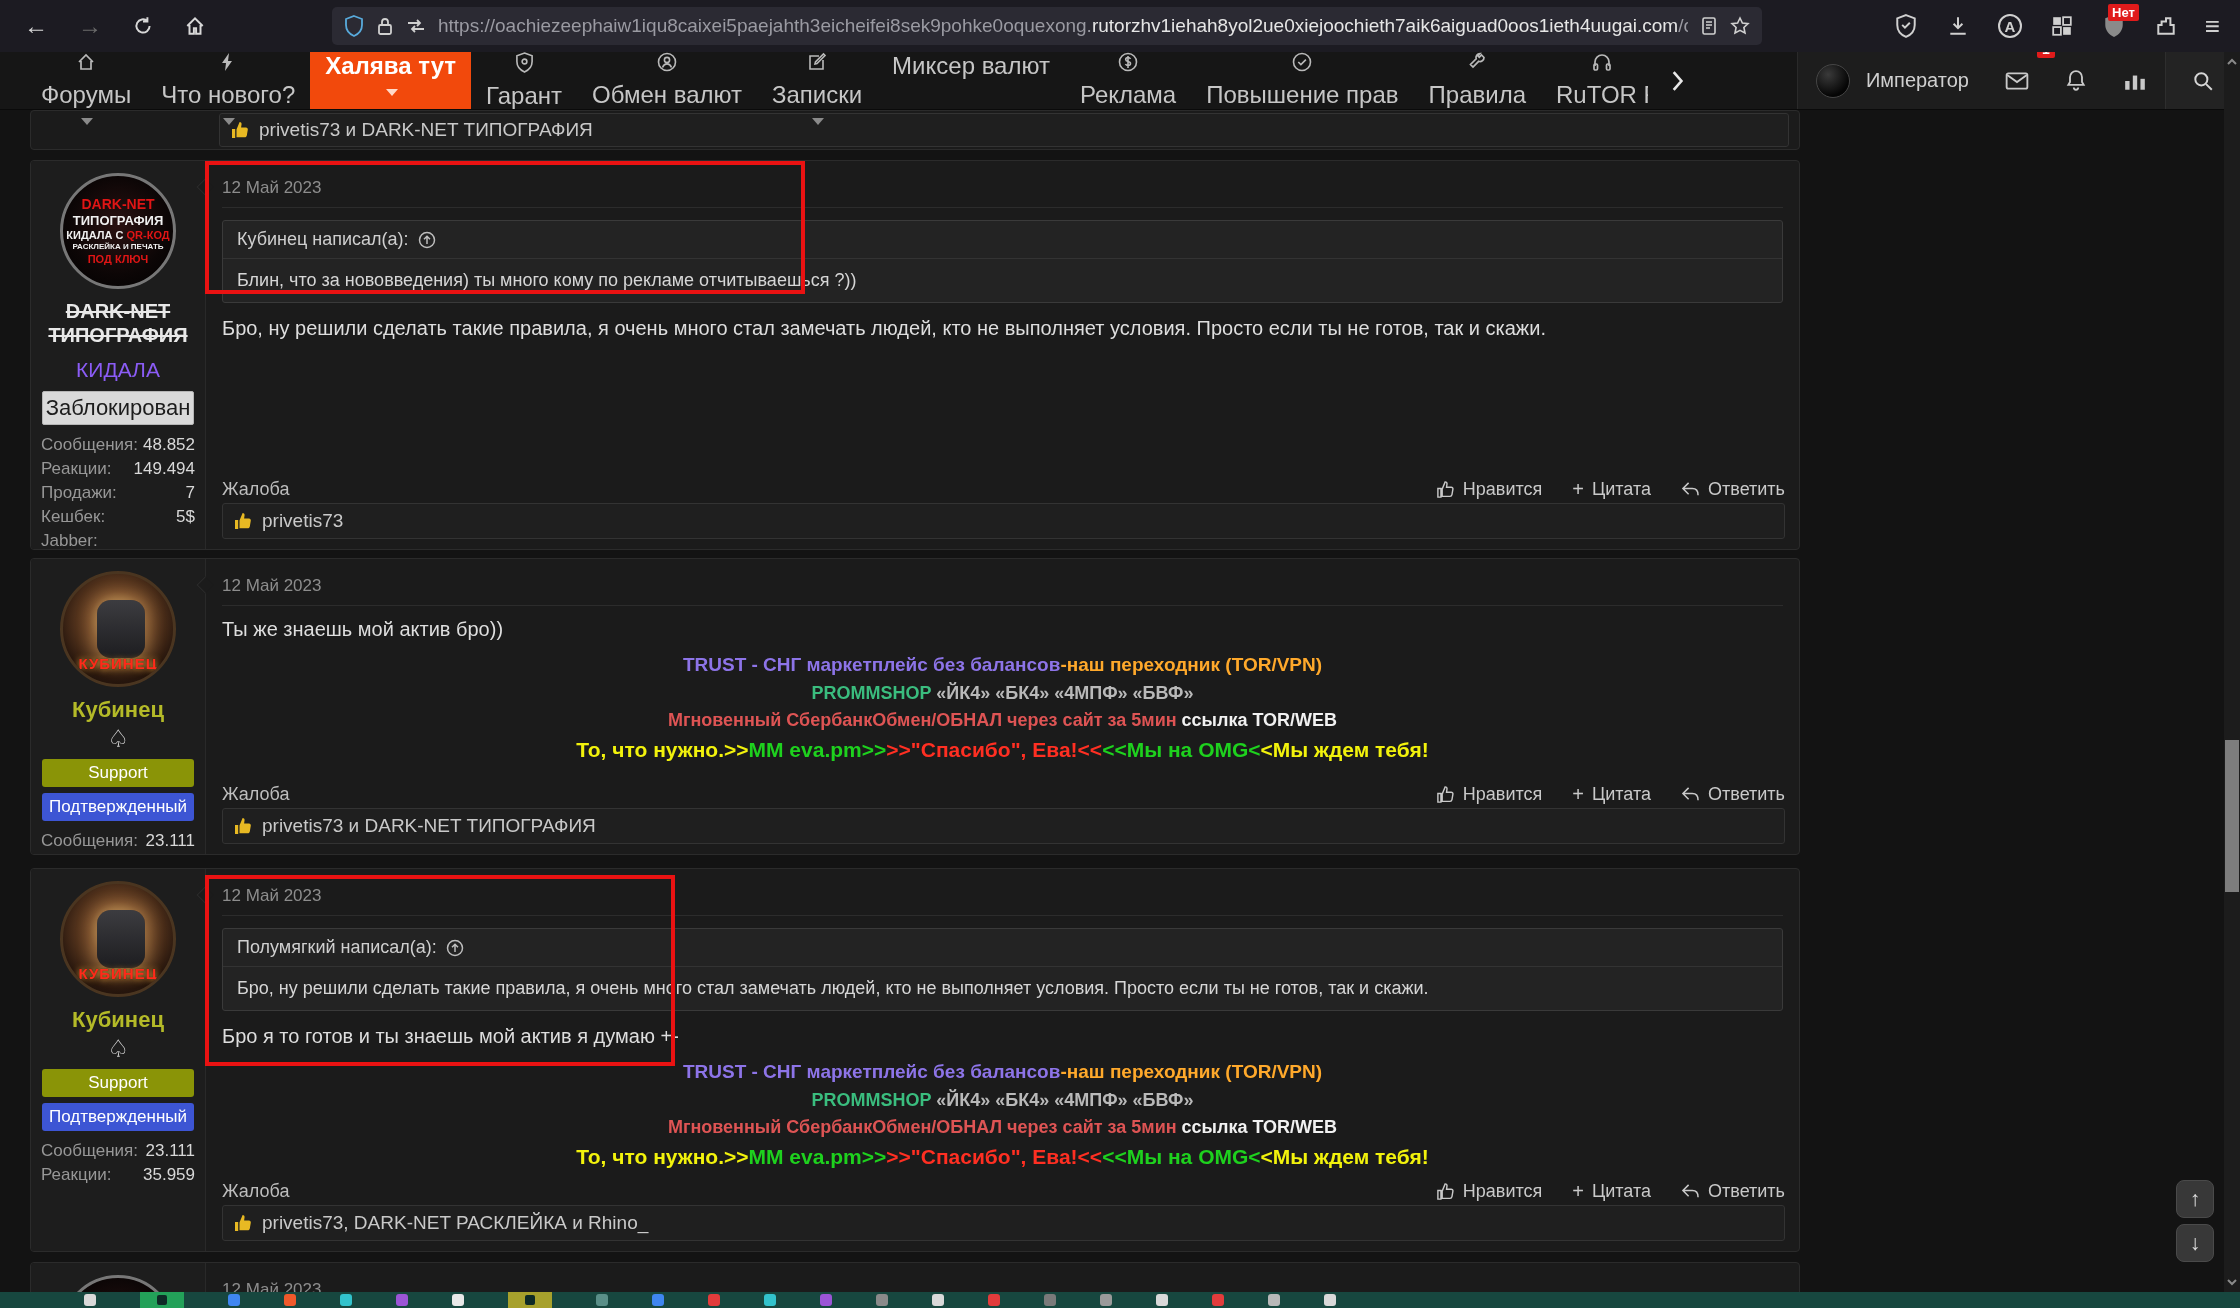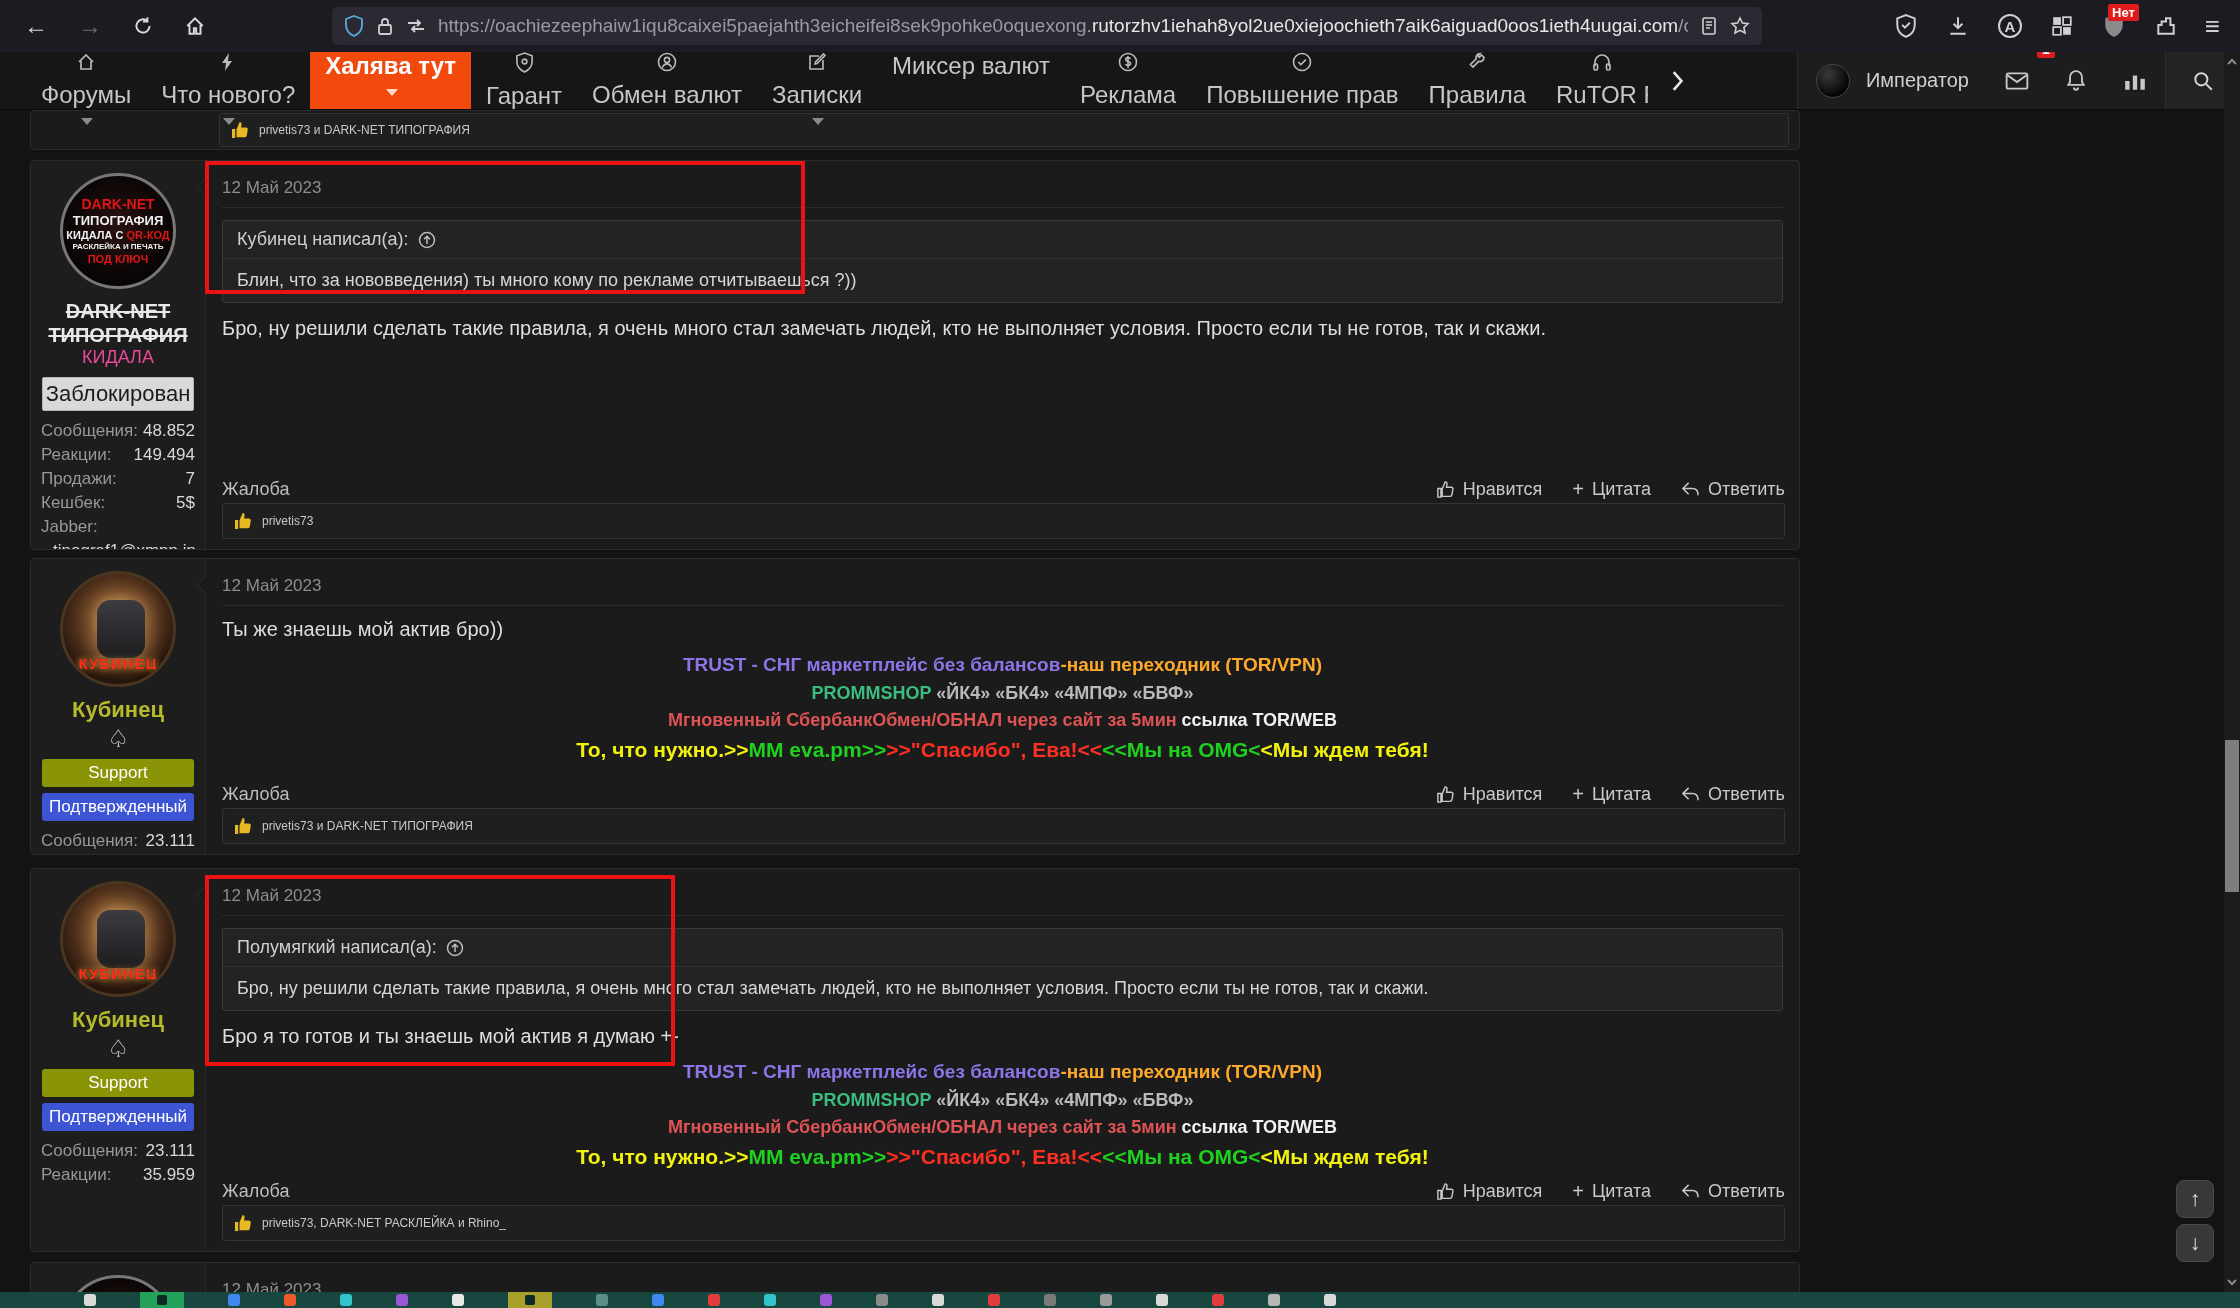--- a/index.html
+++ b/index.html
@@ -58,21 +58,21 @@
   .avatar-darknet .l { font-weight:bold; line-height:1.12; }
   .avatar-kub { background:radial-gradient(circle at 50% 42%, #caa05e 0%, #6e4526 34%, #27160d 72%, #120a06 100%);
     border:3px solid #4a3категория520; border:3px solid #4a3520; }
   .kub-face { position:absolute; left:34px; top:26px; width:48px; height:58px; border-radius:14px;
     background:linear-gradient(#3c3c40,#1d1d20); box-shadow:0 0 16px 4px rgba(255,200,120,.35); }
   .kub-label { position:absolute; left:0; right:0; bottom:12px; text-align:center; font-weight:bold;
     font-size:15px; color:#ff2a1a; text-shadow:0 0 6px #ffb347,0 0 2px #000; letter-spacing:1px; }
   .uname { margin-top:10px; font-size:20px; font-weight:bold; color:#e8e8e8; line-height:1.2; }
   .uname.strike { text-decoration:line-through; }
   .uname.kub { color:#b4ba28; font-size:22px; }
-  .utitle { margin-top:0; font-size:18px; color:#ec4899; }
+  .utitle { margin-top:11px; font-size:21px; color:#8b5cf6; }
   .banner-blocked { margin:9px 2px 6px; background:#d9d9d9; border:1px solid #b5b5b5; border-radius:2px;
     color:#1c1c1c; font-size:22px; padding:3px 0; }
   .spade { font-size:24px; color:#dcdcdc; margin-top:2px; }
   .badge { margin:6px 2px 0; border-radius:3px; color:#fff; font-size:17px; padding:4px 0; }
   .stats { margin-top:10px; }
   .stat { display:flex; justify-content:space-between; font-size:17px; margin:4px 1px; }
   .stat .sl { color:#979797; }
   .stat .sv { color:#d8d8d8; }
   .jabber { text-align:right; font-size:17px; color:#d8d8d8; margin-top:2px; }
 
@@ -83,21 +83,21 @@
   .q-body { padding:11px 14px; color:#d6d6d6; font-size:18px; }
   .pbody { color:#dedede; font-size:20px; margin:4px 0 10px; }
   .signature { text-align:center; font-weight:bold; margin-top:4px; line-height:1.5; }
   .sig1 { font-size:19px; } .sig2 { font-size:18px; } .sig3 { font-size:18px; } .sig4 { font-size:21px; }
   .footer { position:absolute; left:16px; right:14px; bottom:48px; display:flex; justify-content:space-between;
     align-items:center; color:#bdbdbd; font-size:18px; }
   .actions { display:flex; gap:30px; align-items:center; }
   .action { display:flex; gap:8px; align-items:center; color:#c9c9c9; }
   .react { position:absolute; left:16px; right:14px; bottom:10px; height:36px; border:1px solid #333;
     background:#1f1f1f; border-radius:3px; display:flex; align-items:center; gap:9px; padding:0 10px;
-    color:#c9c9c9; font-size:12px; }
+    color:#c9c9c9; font-size:19px; }
   .notch { position:absolute; left:-7px; top:20px; width:12px; height:12px; background:#1b1b1b;
     border-left:1px solid #2b2b2b; border-bottom:1px solid #2b2b2b; transform:rotate(45deg); }
 
   
   .annot { position:absolute; border:4px solid #ea1212; z-index:50; pointer-events:auto; }
 
   
   .fbtn { position:absolute; left:2176px; width:38px; height:38px; background:#383838; border:1px solid #4a4a4a;
     border-radius:8px; color:#e0e0e0; font-size:21px; display:flex; align-items:center; justify-content:center; z-index:55; }
 

